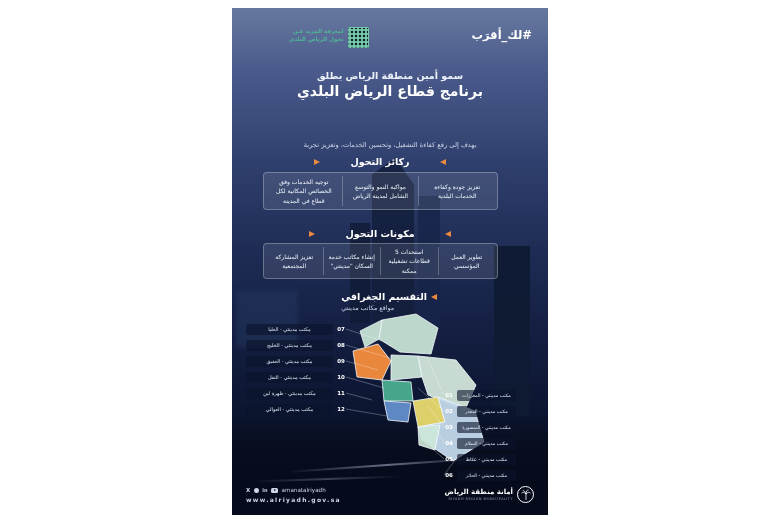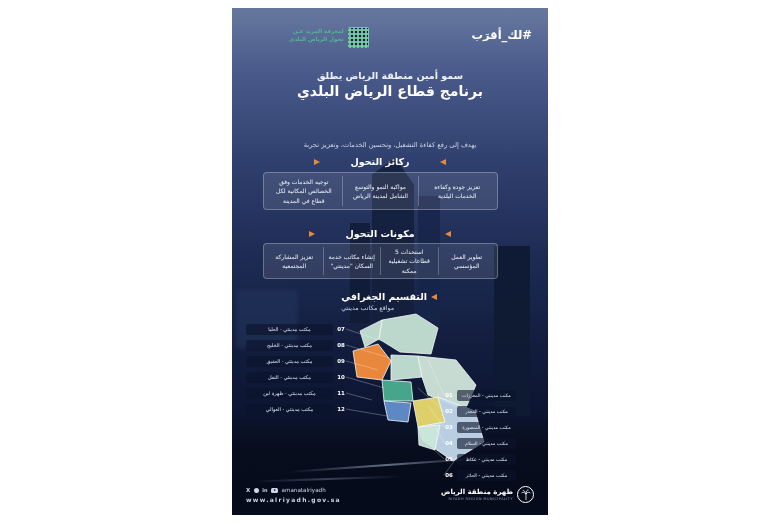--- a/index.html
+++ b/index.html
@@ -224,21 +224,21 @@
         <span class="yt">
             <i></i>
           </span>
         <span class="handle">amanatalriyadh</span>
       </div>
       <div class="website">www.alriyadh.gov.sa</div>
     </div>
 
     <div class="layer foot-right">
       <div class="org-text">
-        <div class="org-ar">ظهرة منطقة الرياض</div>
+        <div class="org-ar">أمانة منطقة الرياض</div>
         <div class="org-en">RIYADH REGION MUNICIPALITY</div>
       </div>
       <div class="org-circle">
         <svg width="10" height="12" viewBox="0 0 10 12">
           <path d="M5 11 V5 M5 5 C3 3 1.5 3 .5 4 M5 5 C4 2.5 3 1.5 1.8 1.2 M5 5 C5 2 6 1 7.5 1 M5 5 C6.5 3 8.5 3 9.5 4.2" stroke="#ffffff" stroke-width="0.8" fill="none"></path>
         </svg>
       </div>
     </div>
   </div>
 </div>

